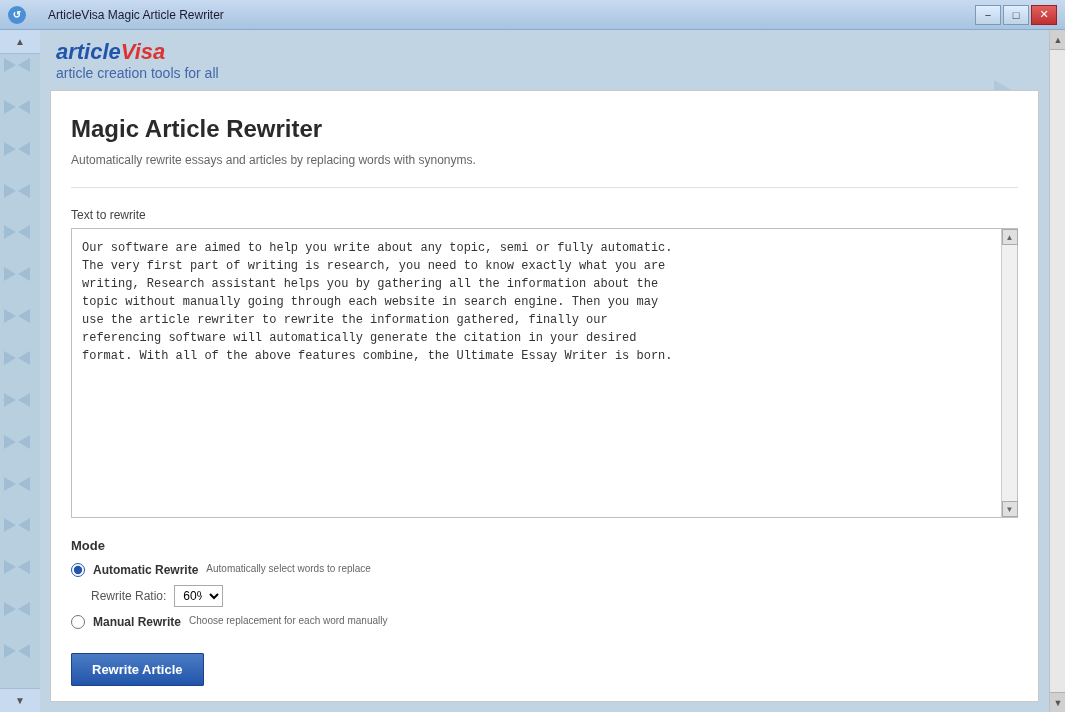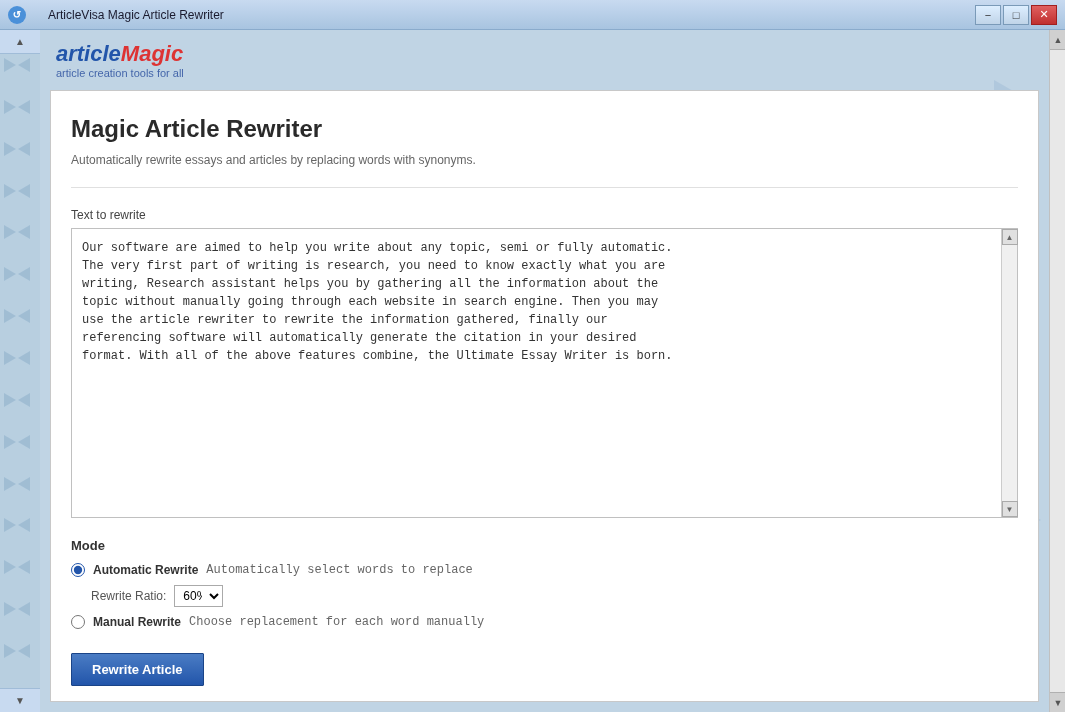--- a/index.html
+++ b/index.html
@@ -187,21 +187,21 @@
       font-weight: bold;
       color: #2255aa;
       font-style: italic;
     }
 
     .logo-text span {
       color: #dd3333;
     }
 
     .logo-subtitle {
-      font-size: 11px;
+      font-size: 14px;
       color: #4466aa;
     }
 
     
     .white-card {
       background: white;
       margin: 0 10px 10px 10px;
       border: 1px solid #c8c8c8;
       flex: 1;
       overflow-y: auto;
@@ -314,23 +314,22 @@
       cursor: pointer;
     }
 
     .radio-label-bold {
       font-weight: bold;
       font-size: 12px;
       color: #333;
     }
 
     .radio-label-normal {
-      font-size: 12px;
+      font-size: 10px;
       color: #666;
-      font-family: Liberation Mono, monospace;
     }
 
     .rewrite-ratio-row {
       display: flex;
       align-items: center;
       gap: 8px;
       margin-left: 20px;
       margin-bottom: 8px;
     }
 
@@ -467,21 +466,21 @@
       <div class="bg-tri" style="top:320px;right:15px;border-width:22px 0 22px 38px;border-color:transparent transparent transparent #8aabcc;"></div>
       <div class="bg-tri" style="top:400px;right:40px;border-width:16px 0 16px 28px;border-color:transparent transparent transparent #8aabcc;"></div>
       <div class="bg-tri" style="top:470px;right:8px;border-width:20px 0 20px 35px;border-color:transparent transparent transparent #8aabcc;"></div>
       <div class="bg-tri" style="top:540px;right:55px;border-width:14px 0 14px 24px;border-color:transparent transparent transparent #8aabcc;"></div>
       <div class="bg-tri" style="top:600px;right:20px;border-width:20px 0 20px 35px;border-color:transparent transparent transparent #8aabcc;"></div>
     </div>
 
     <div class="header-area">
       <div class="logo-area">
         <div class="logo-text">
-          article<span style="color:#dd3333;">Magic</span>
+          article<span style="color:#dd3333;">Visa</span>
         </div>
         <div class="logo-subtitle">article creation tools for all</div>
       </div>
     </div>
 
     <div class="white-card">
 
       <h1 class="page-title">Magic Article Rewriter</h1>
       <p class="page-subtitle">Automatically rewrite essays and articles by replacing words with synonyms.</p>
 

